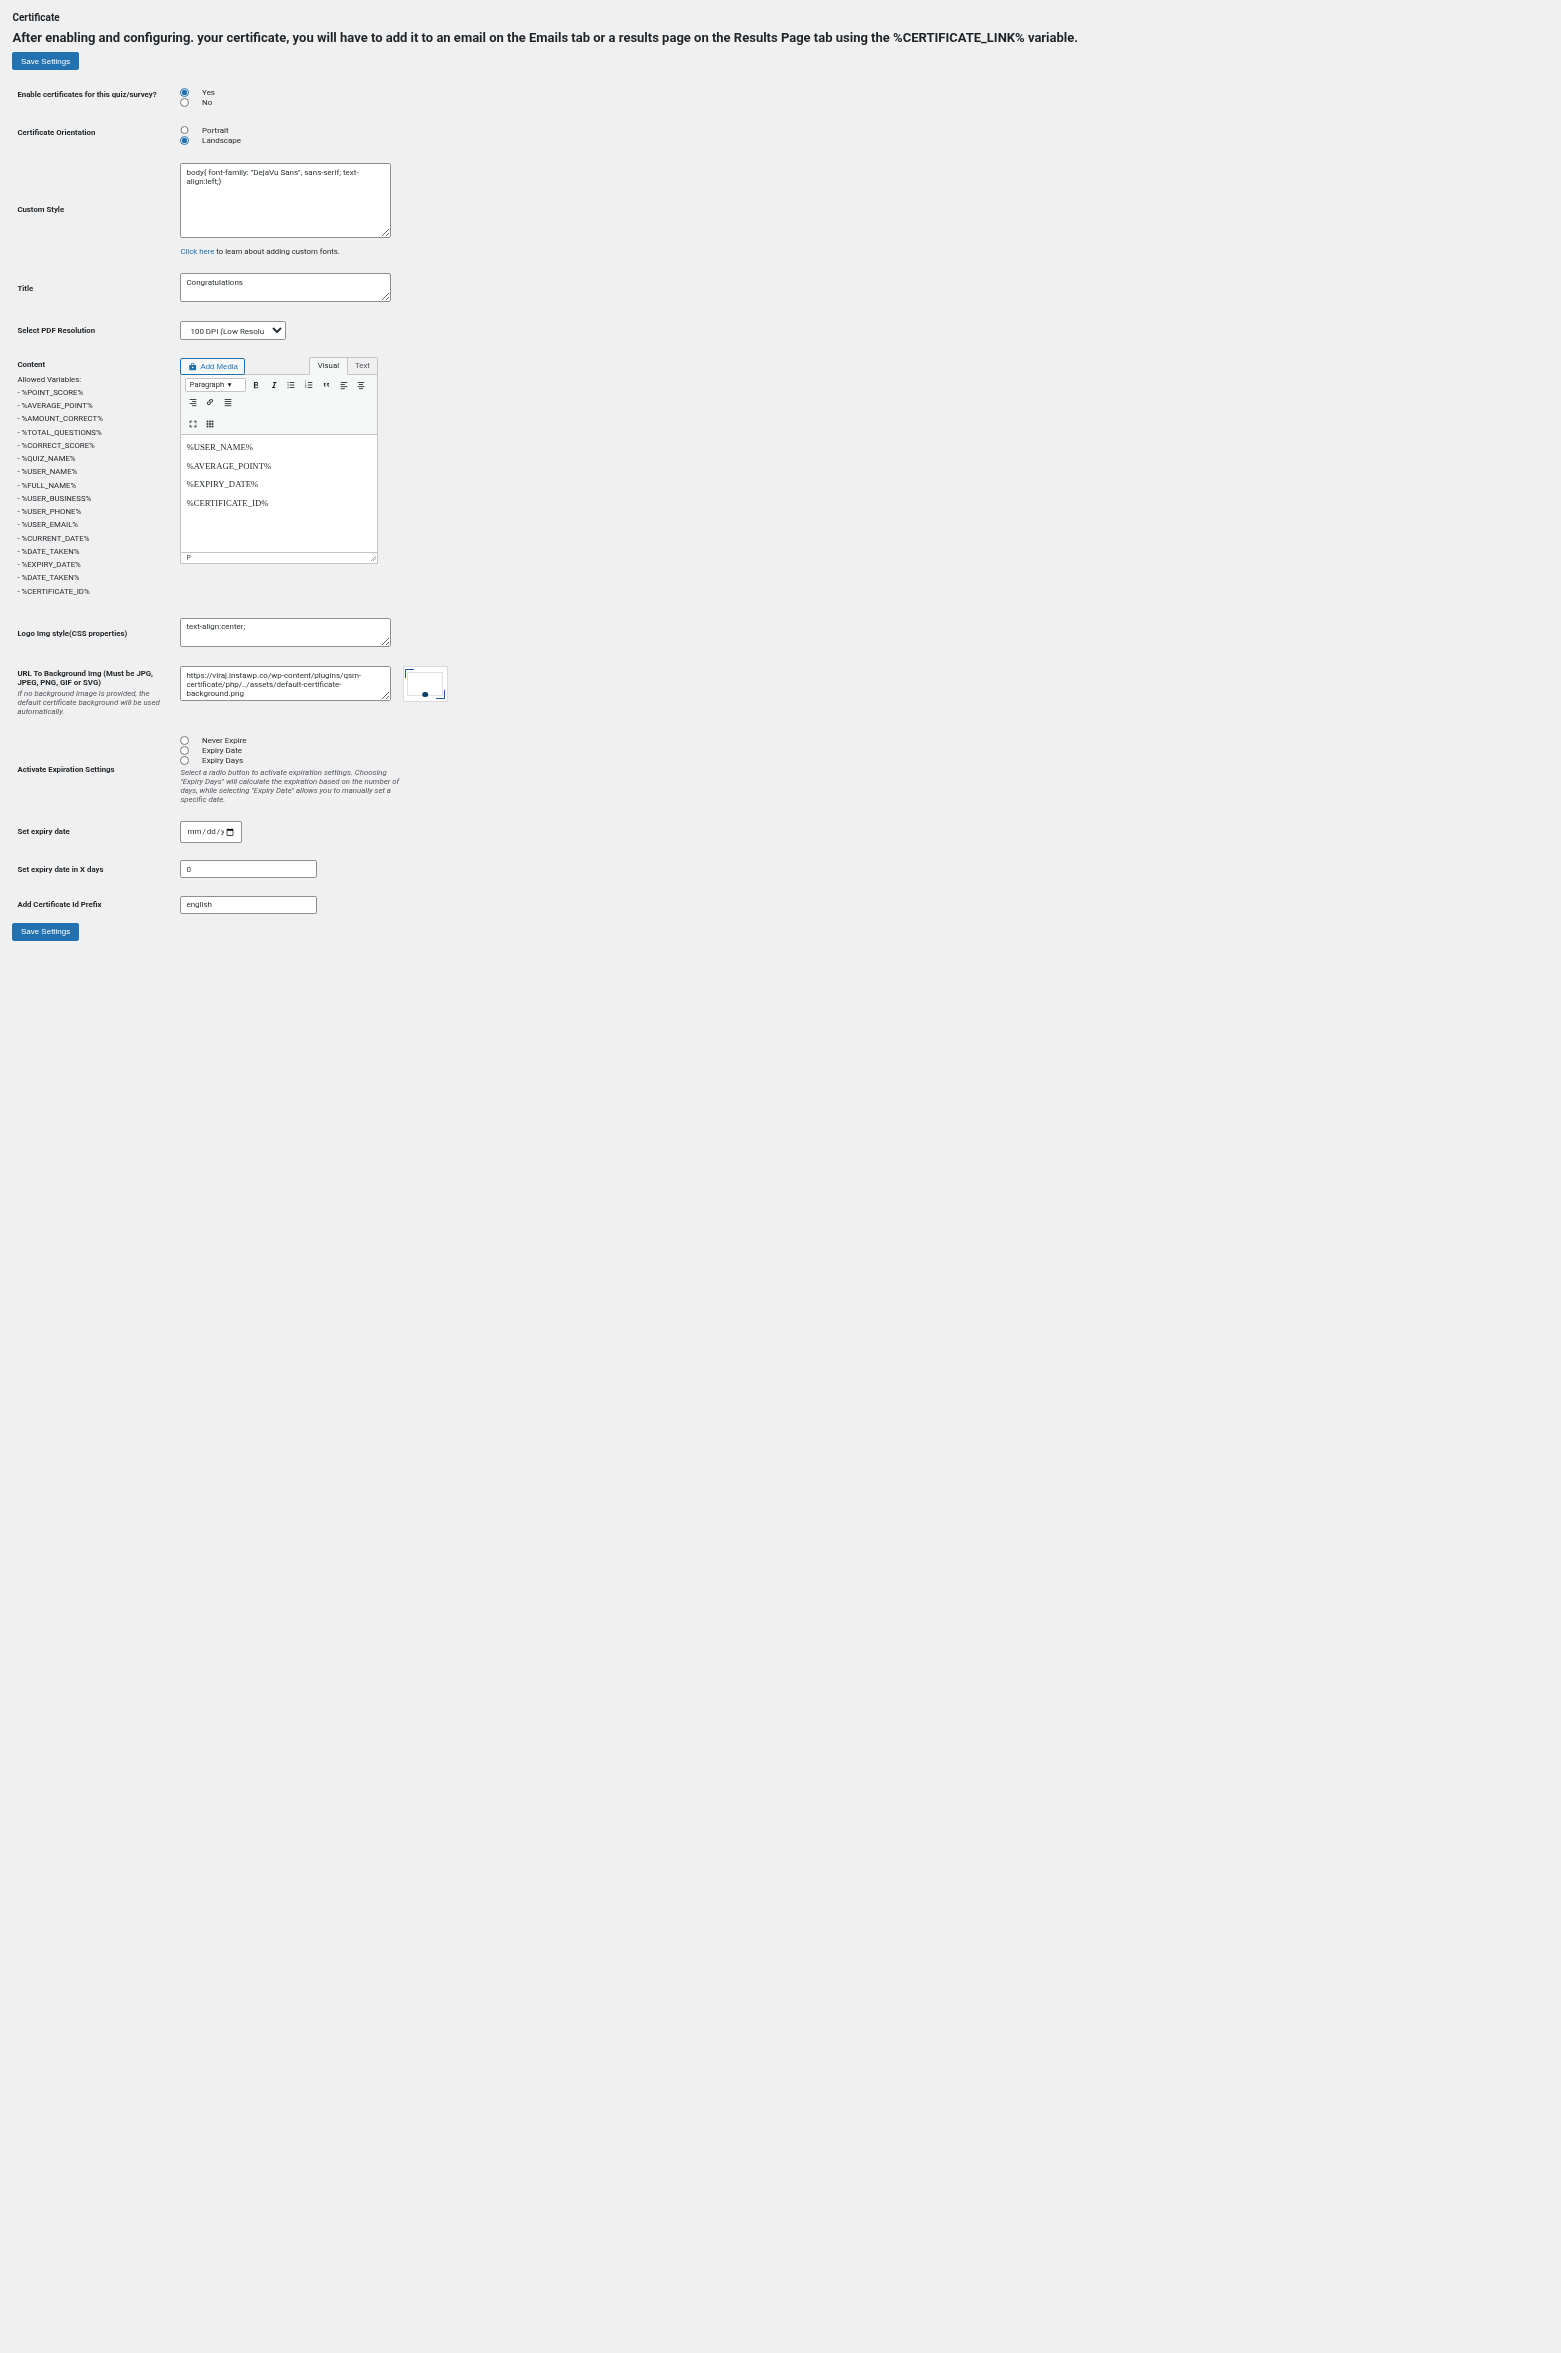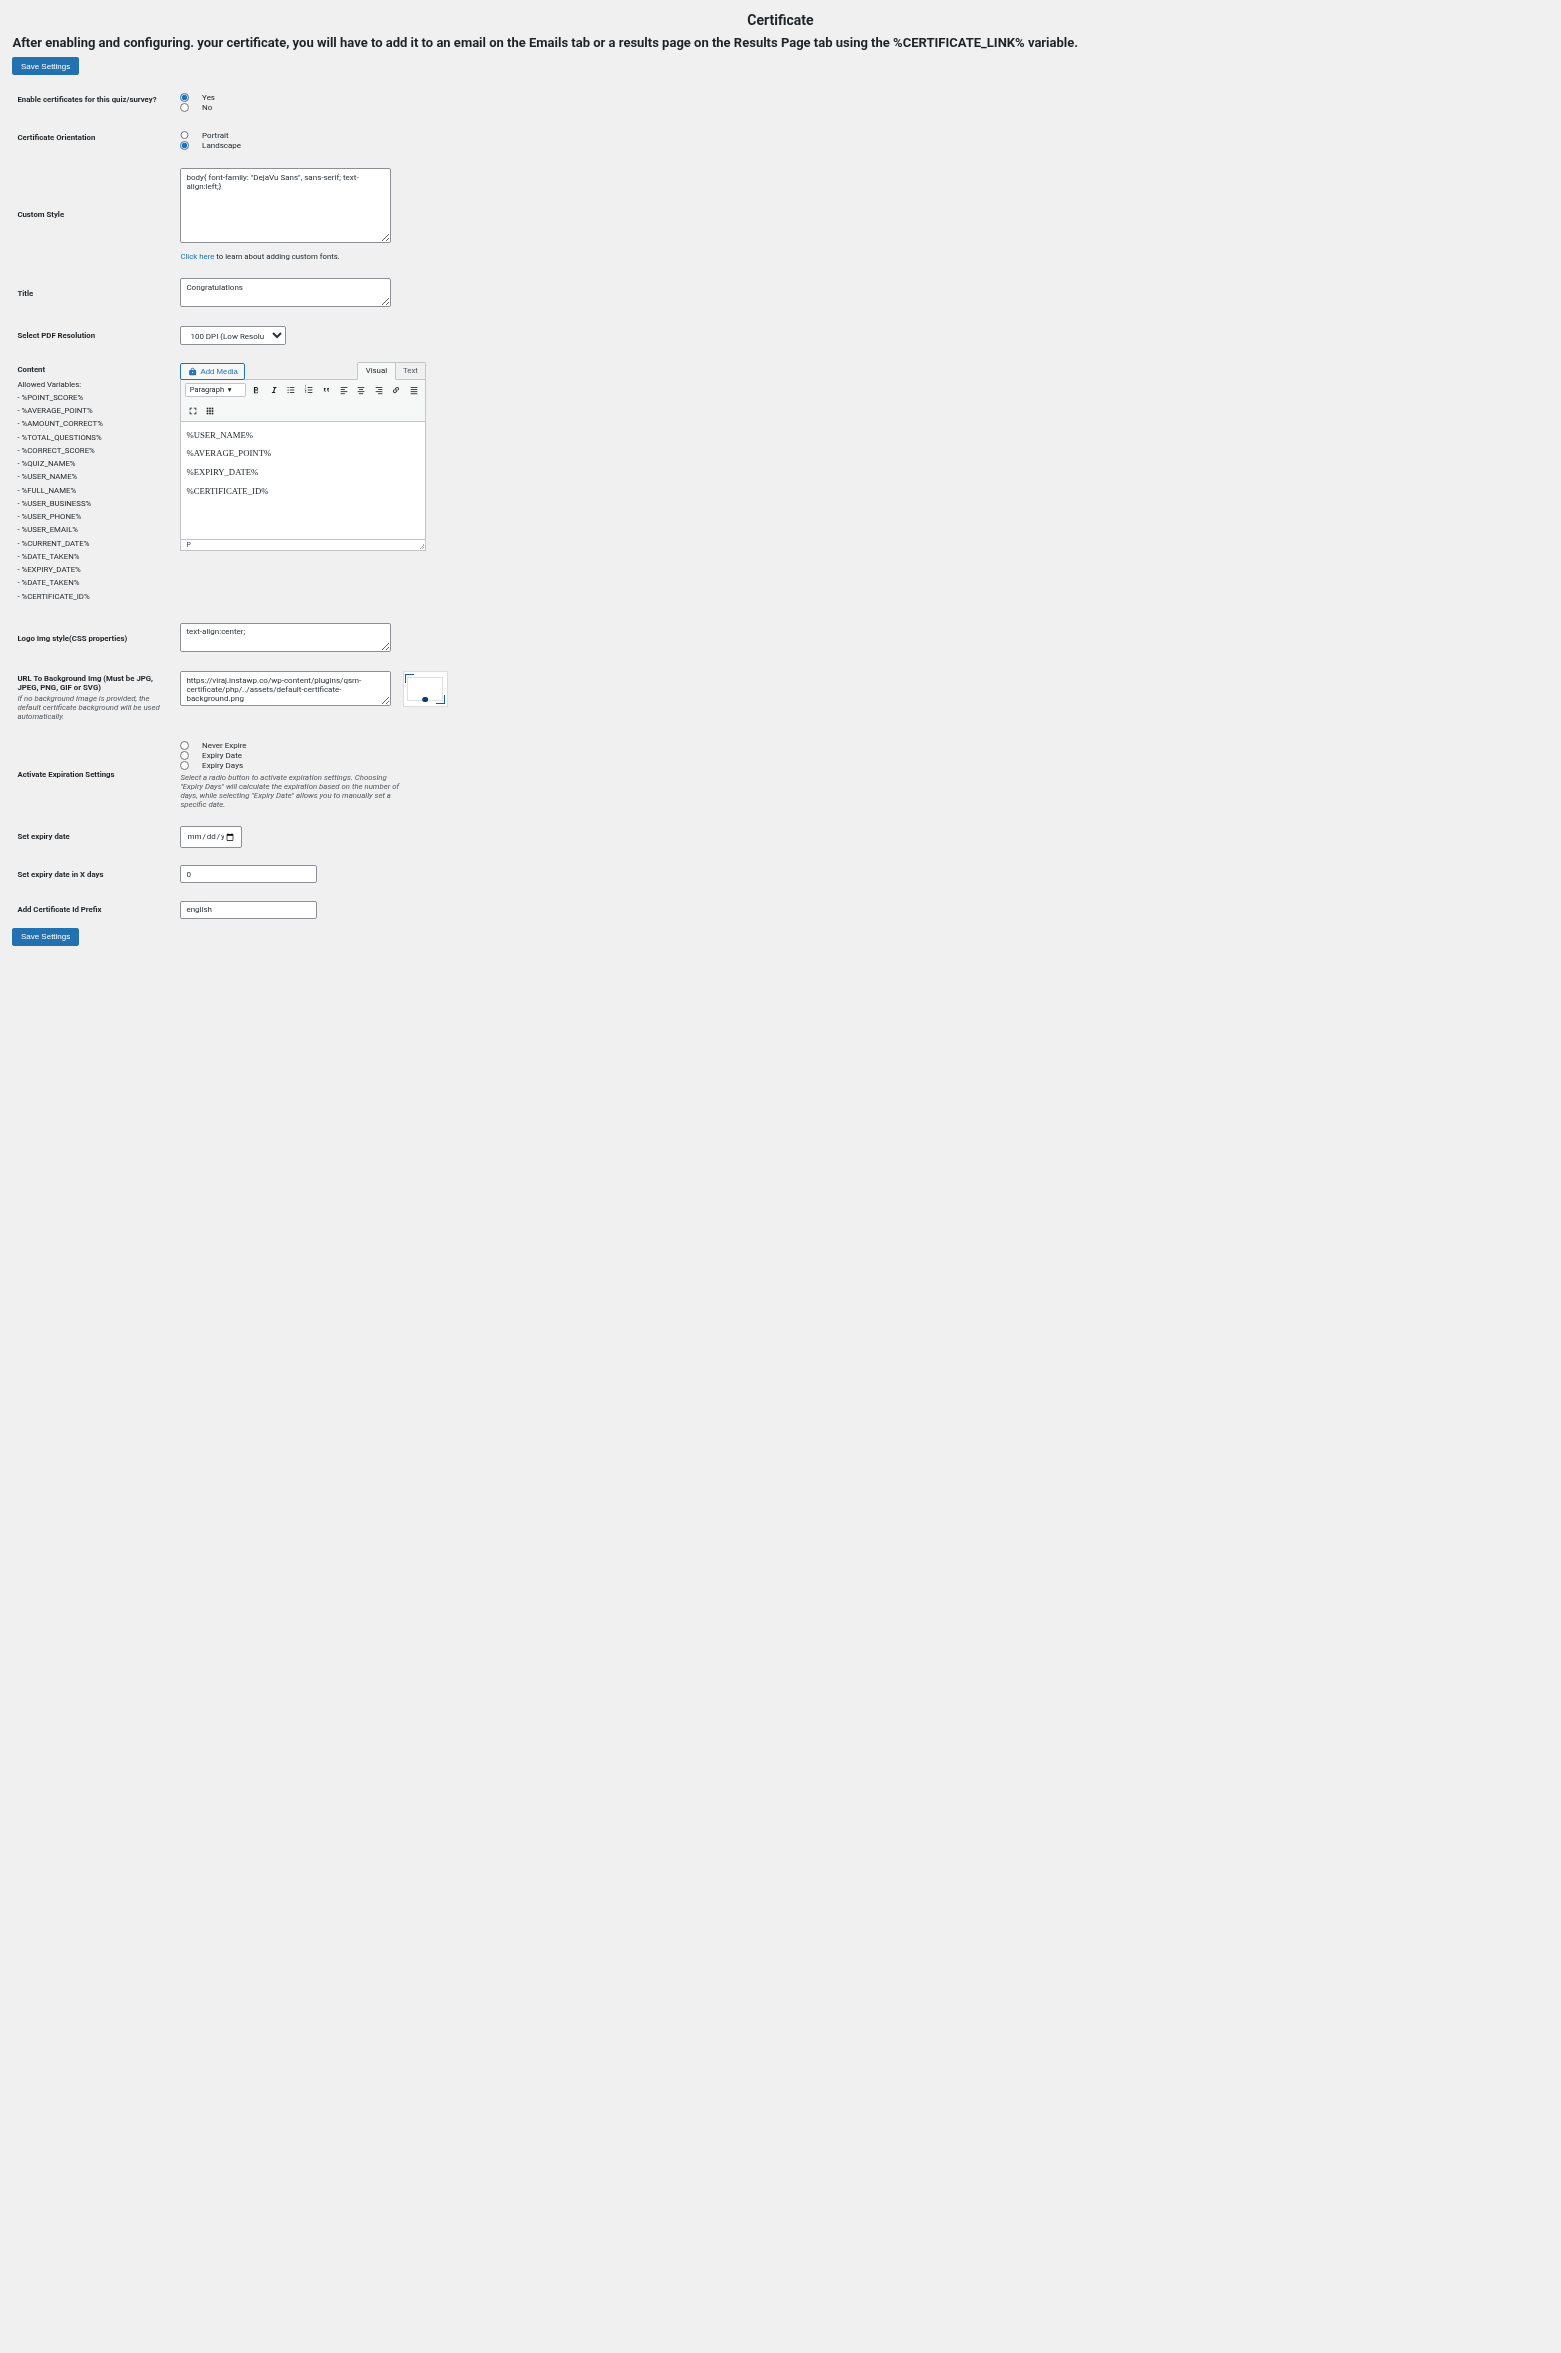--- a/index.html
+++ b/index.html
@@ -4,21 +4,21 @@
 <style>
 * { box-sizing: border-box; }
 body {
   margin: 0;
   font-family: -apple-system, BlinkMacSystemFont, "Segoe UI", Roboto, "Helvetica Neue", Arial, sans-serif;
   font-size: 8px;
   color: #1d2327;
   background: #f0f0f1;
   padding: 12.4px;
 }
-.page-title { font-size: 14px; font-weight: 700; margin: 0 0 6.2px 0; text-align: center; }
+.page-title { font-size: 10px; font-weight: 700; margin: 0 0 6.2px 0; }
 .intro { font-weight: 700; font-size: 13px; margin-bottom: 7.5px; }
 .btn-primary {
   background: #2271b1; color: #fff; border: 0.6px solid #2271b1;
   padding: 3.7px 7.5px; border-radius: 1.9px; font-size: 8px; cursor: pointer;
 }
 .form-table { width: 100%; border-collapse: collapse; margin-top: 8.7px; }
 .form-table > tbody > tr > th {
   text-align: left; vertical-align: top; font-weight: 700; font-size: 7.8px;
   width: 168px; padding: 11.2px 6.2px 11.2px 5px;
 }
@@ -34,21 +34,21 @@
 .std-ta { width:211px; height:29px; resize:both;}
 .std-in { width:137px; }
 .sel { width:106px; height:18.7px;}
 .date-in { width:62px;}
 .helper-link { color:#2271b1; text-decoration:none;}
 .helper-text { font-size:7.8px;}
 .desc-italic { font-style:italic; color:#50575e; font-size:7.8px;}
 .sidebar-vars { font-size:7.8px; line-height:1.7;}
 
 
-.ed-wrap { width:246px; }
+.ed-wrap { width:198px; }
 .ed-top { display:flex; justify-content:space-between; align-items:flex-end; margin-bottom:-0.6px;}
 .add-media-btn { border:0.6px solid #2271b1; color:#2271b1; background:#f6f7f7; border-radius:1.9px;
   padding:2.5px 6.2px; font-size:7.8px; cursor:pointer; display:flex; align-items:center; gap:3.7px;}
 .ed-tabs { display:flex;}
 .ed-tab { border:0.6px solid #c3c4c7; background:#f0f0f1; padding:3.1px 7.5px; font-size:7.8px; cursor:pointer; color:#50575e;}
 .ed-tab.active { background:#f6f7f7; border-bottom-color:#f6f7f7; color:#1d2327;}
 .ed-tab:first-child{ border-top-left-radius:1.9px;}
 .ed-tab:last-child{ border-top-right-radius:1.9px; border-left:none;}
 .ed-toolbar { border:0.6px solid #c3c4c7; background:#f6f7f7; padding:2.5px 3.7px; display:flex; flex-wrap:wrap; gap:2.5px; align-items:center;}
 .ed-select { border:0.6px solid #c3c4c7; background:#fff; font-size:7.5px; padding:1.9px 13.7px 1.9px 3.7px; border-radius:1.2px; cursor:pointer;}

